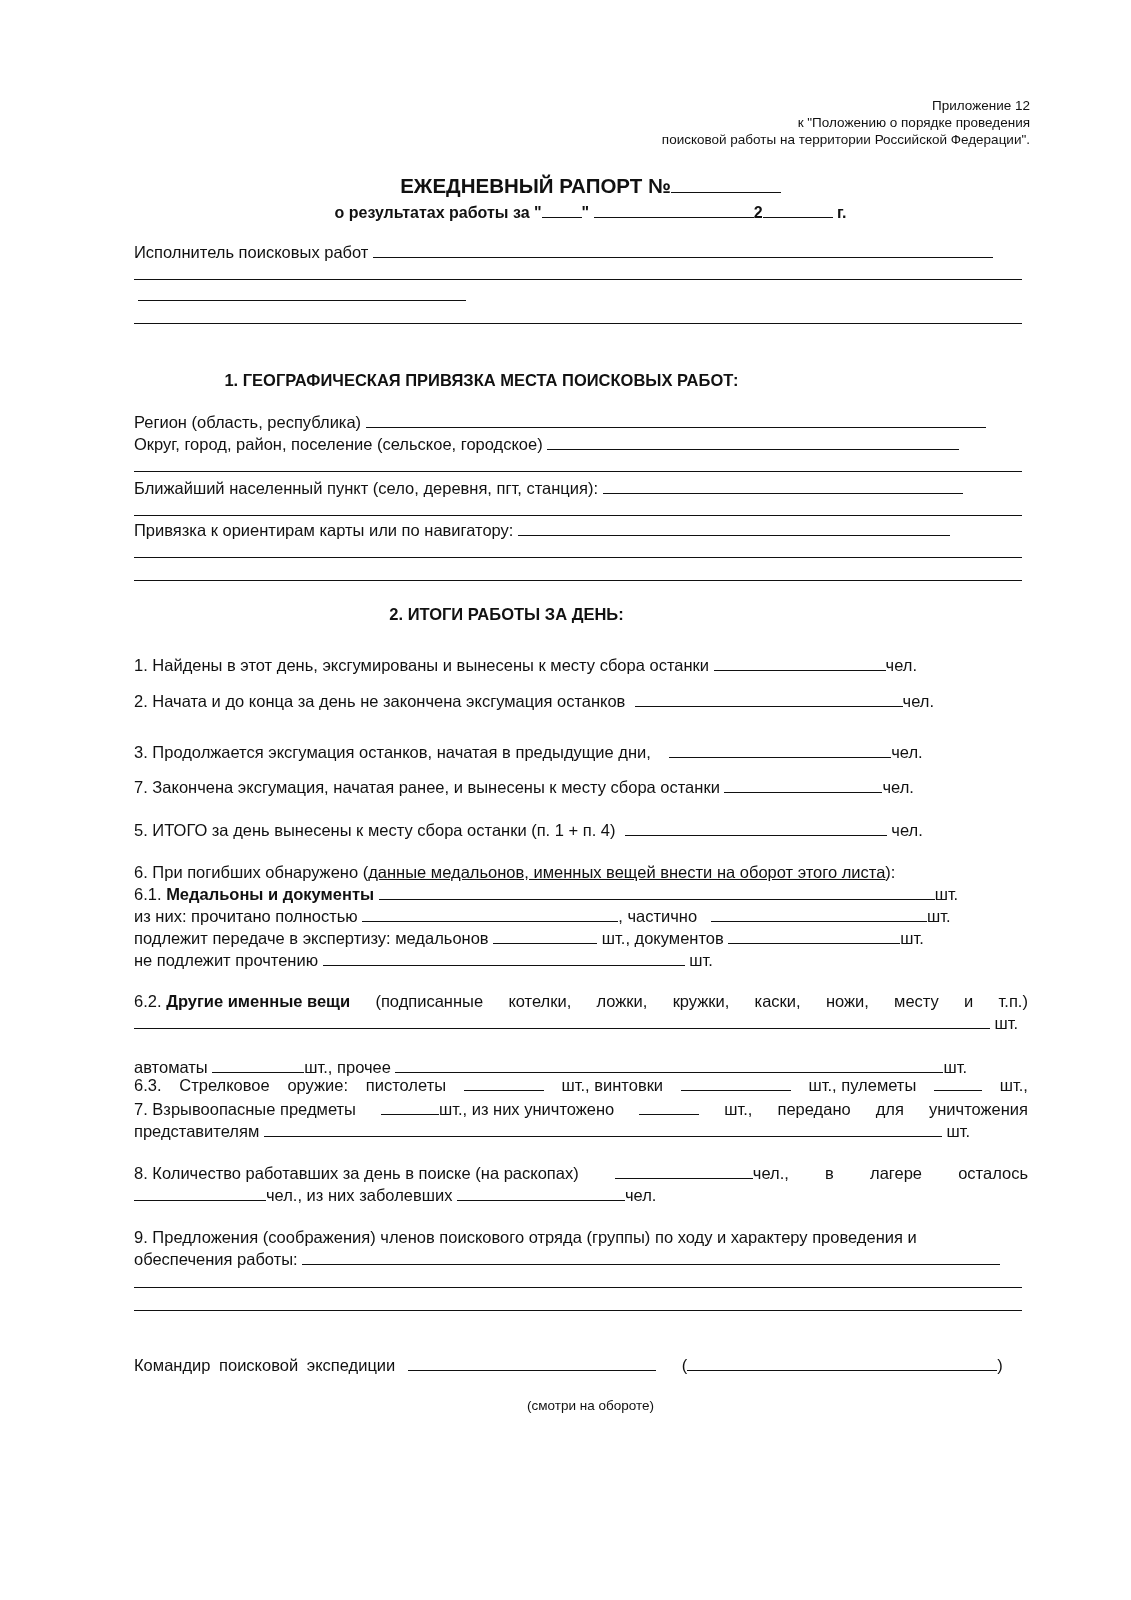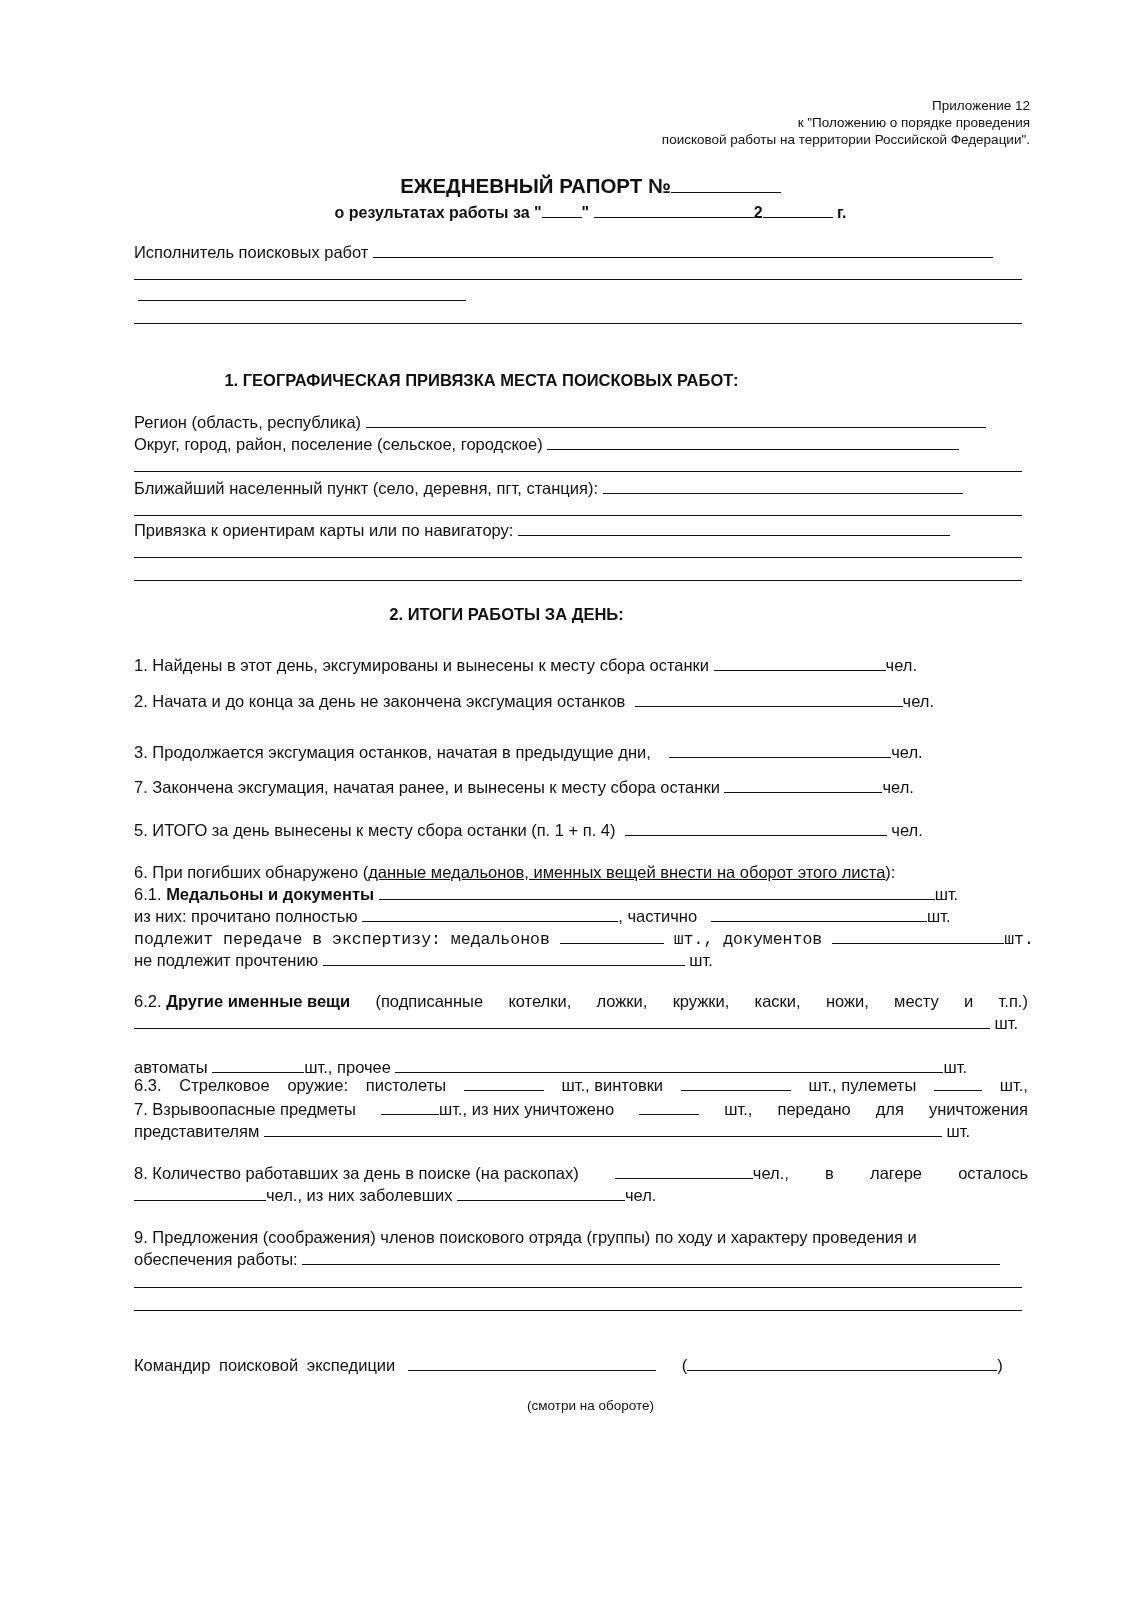--- a/index.html
+++ b/index.html
@@ -100,21 +100,21 @@
 <div class="abs line" style="top:885px;">
   <span>6.1.</span>
   <span class="b">Медальоны и документы</span>
   <span class="fill" style="width:556px;"></span><span>шт.</span>
 </div>
 <div class="abs line" style="top:907px;">
   <span>из них: прочитано полностью</span>
   <span class="fill" style="width:256px;"></span><span>, частично</span>
   &nbsp;&nbsp;<span class="fill" style="width:216px;"></span><span>шт.</span>
 </div>
-<div class="abs line" style="top:929px;font-family:Liberation Mono, monospace;">
+<div class="abs line" style="top:929px;">
   <span>подлежит передаче в экспертизу: медальонов</span>
   <span class="fill" style="width:104px;"></span>
   <span>шт., документов</span>
   <span class="fill" style="width:172px;"></span><span>шт.</span>
 </div>
 <div class="abs line" style="top:951px;">
   <span>не подлежит прочтению</span>
   <span class="fill" style="width:362px;"></span>
   <span>шт.</span>
 </div>

